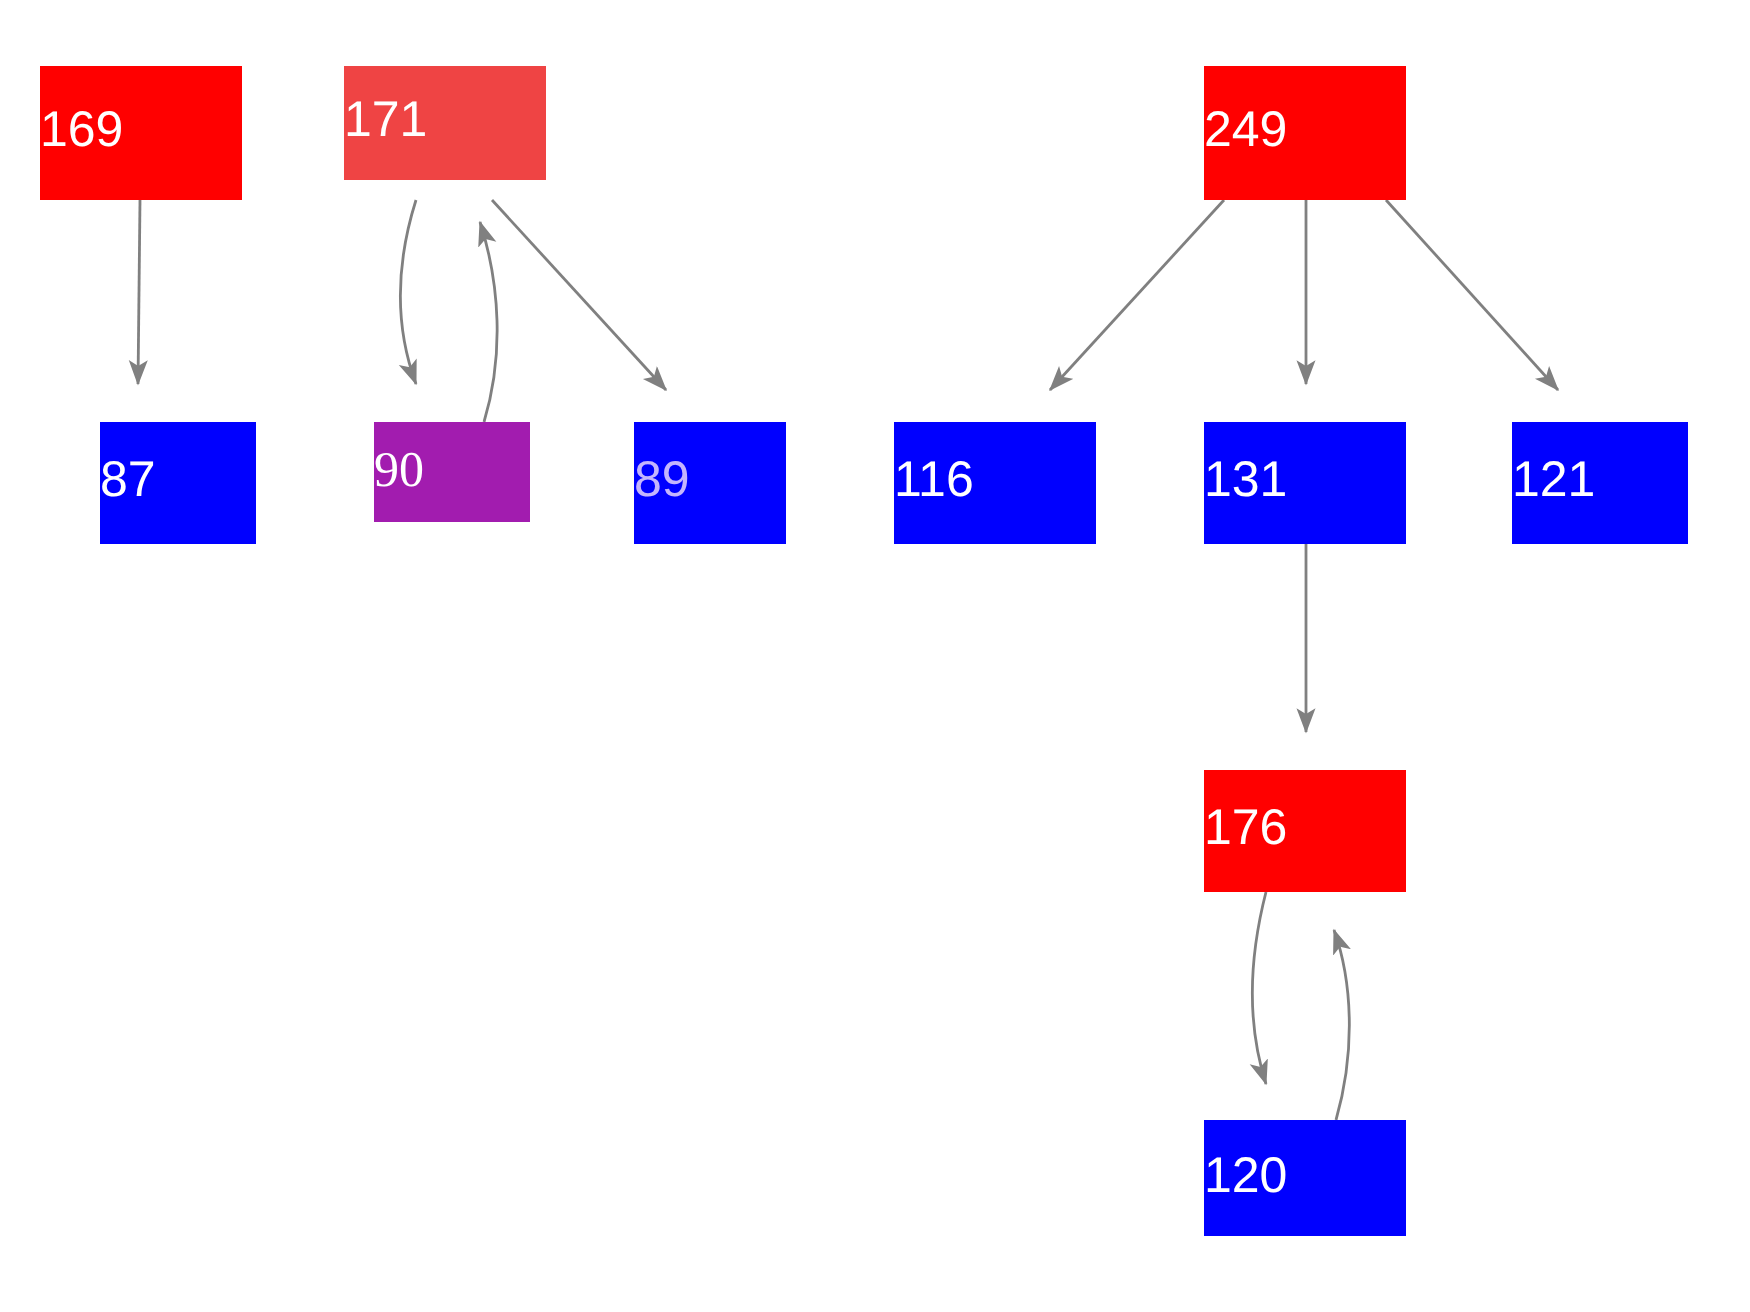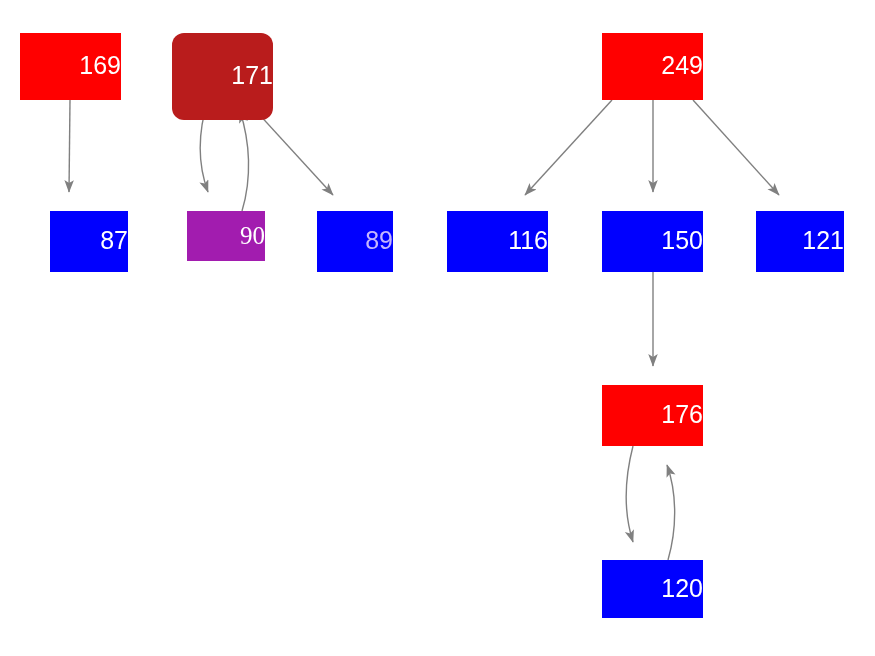--- a/index.html
+++ b/index.html
@@ -23,21 +23,21 @@
     left: 0;
     top: 0;
     width: 875px;
     height: 656px;
     pointer-events: none;
   }
   .graph-node {
     position: absolute;
     display: flex;
     align-items: center;
-    justify-content: flex-end;
+    justify-content: flex-start;
     box-sizing: border-box;
     color: #ffffff;
     font-family: "Liberation Sans", sans-serif;
     font-size: 25px;
     font-weight: normal;
     line-height: 1;
     letter-spacing: 0px;
     user-select: none;
   }
   .graph-node.red {
@@ -73,40 +73,40 @@
         <path d="M 653,272 L 653,366" fill="none" stroke="#808080" stroke-width="1.4" marker-end="url(#arrowhead)"></path>
         <path d="M 633,446 C 623,485 625,517 633,542" fill="none" stroke="#808080" stroke-width="1.4" marker-end="url(#arrowhead)"></path>
         <path d="M 668,560 C 678,525 676,490 667,465" fill="none" stroke="#808080" stroke-width="1.4" marker-end="url(#arrowhead)"></path>
       </g>
   </svg>
 
   <div id="nodes">
       <div class="graph-node red" style="left: 20px; top: 33px; width: 101px; height: 67px; background: rgb(255, 0, 0); color: rgb(255, 255, 255);">
         <span class="node-label">169</span>
       </div>
-      <div class="graph-node red" style="left: 172px; top: 33px; width: 101px; height: 87px; background: #b91c1c; color: rgb(255, 255, 255); border-radius: 12px;">
+      <div class="graph-node red" style="left: 172px; top: 33px; width: 101px; height: 57px; background: #ef4444; color: rgb(255, 255, 255);">
         <span class="node-label">171</span>
       </div>
       <div class="graph-node red" style="left: 602px; top: 33px; width: 101px; height: 67px; background: rgb(255, 0, 0); color: rgb(255, 255, 255);">
         <span class="node-label">249</span>
       </div>
       <div class="graph-node blue" style="left: 32px; top: 211px; width: 78px; height: 61px; background: rgb(0, 0, 255); color: rgb(255, 255, 255); margin-left: 18px;">
         <span class="node-label">87</span>
       </div>
       <div class="graph-node blue" style="left: 187px; top: 211px; width: 78px; height: 50px; background: #a21caf; color: rgb(255, 255, 255); font-family: Liberation Serif, serif;">
         <span class="node-label">90</span>
       </div>
       <div class="graph-node blue" style="left: 317px; top: 211px; width: 76px; height: 61px; background: rgb(0, 0, 255); color: #c4b5fd;">
         <span class="node-label">89</span>
       </div>
       <div class="graph-node blue" style="left: 447px; top: 211px; width: 101px; height: 61px; background: rgb(0, 0, 255); color: rgb(255, 255, 255);">
         <span class="node-label">116</span>
       </div>
       <div class="graph-node blue" style="left: 602px; top: 211px; width: 101px; height: 61px; background: rgb(0, 0, 255); color: rgb(255, 255, 255);">
-        <span class="node-label">150</span>
+        <span class="node-label">131</span>
       </div>
       <div class="graph-node blue" style="left: 756px; top: 211px; width: 88px; height: 61px; background: rgb(0, 0, 255); color: rgb(255, 255, 255);">
         <span class="node-label">121</span>
       </div>
       <div class="graph-node red" style="left: 602px; top: 385px; width: 101px; height: 61px; background: rgb(255, 0, 0); color: rgb(255, 255, 255);">
         <span class="node-label">176</span>
       </div>
       <div class="graph-node blue" style="left: 602px; top: 560px; width: 101px; height: 58px; background: rgb(0, 0, 255); color: rgb(255, 255, 255);">
         <span class="node-label">120</span>
       </div>

